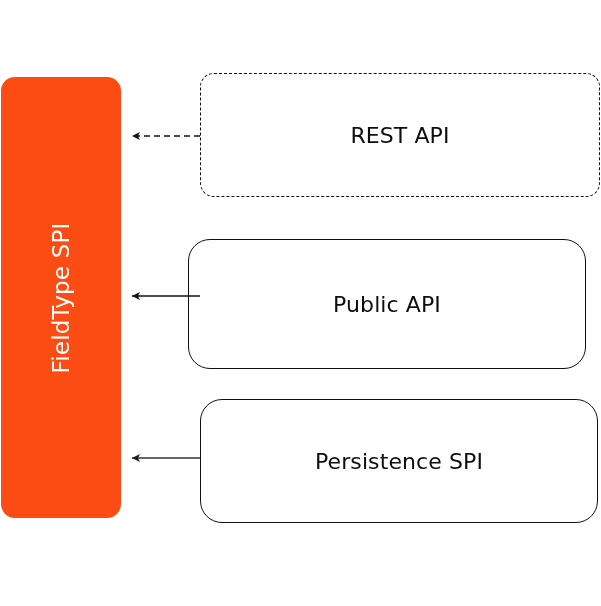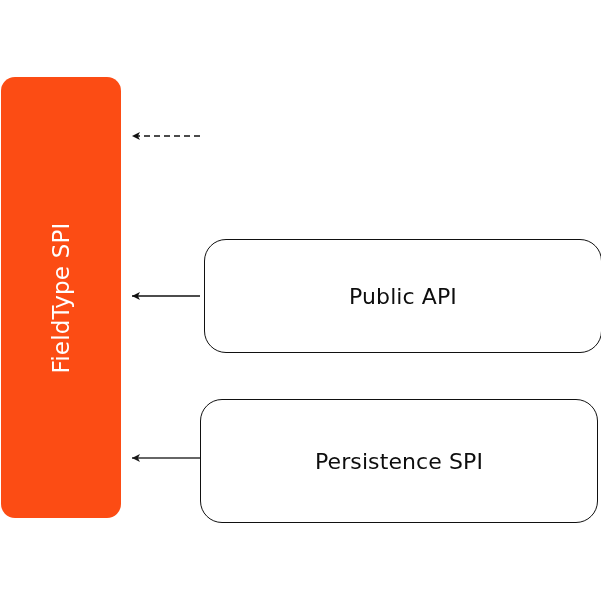--- a/index.html
+++ b/index.html
@@ -64,24 +64,24 @@
 
   .node-rest {
     left: 200px;
     top: 73px;
     width: 400px;
     height: 124px;
     border: 1.6px dashed #111111;
     border-radius: 14px;
   }
   .node-public {
-    left: 204px;
+    left: 188px;
     top: 239px;
     width: 398px;
-    height: 114px;
+    height: 130px;
     border: 1.4px solid #111111;
     border-radius: 22px;
   }
   .node-persistence {
     left: 200px;
     top: 399px;
     width: 398px;
     height: 124px;
     border: 1.4px solid #111111;
     border-radius: 22px;
@@ -99,20 +99,23 @@
 </style>
 </head>
 <body>
 
 <div id="diagram-canvas">
 
   <div class="spi-bar">
     <span class="spi-bar-label">FieldType SPI</span>
   </div>
 
+  <div class="node-box node-rest">
+    <span class="node-label">REST API</span>
+  </div>
 
   <div class="node-box node-public">
     <span class="node-label">Public API</span>
   </div>
 
   <div class="node-box node-persistence">
     <span class="node-label">Persistence SPI</span>
   </div>
 
   <svg id="connector-layer" viewBox="0 0 601 606" width="601" height="606" xmlns="http://www.w3.org/2000/svg">

